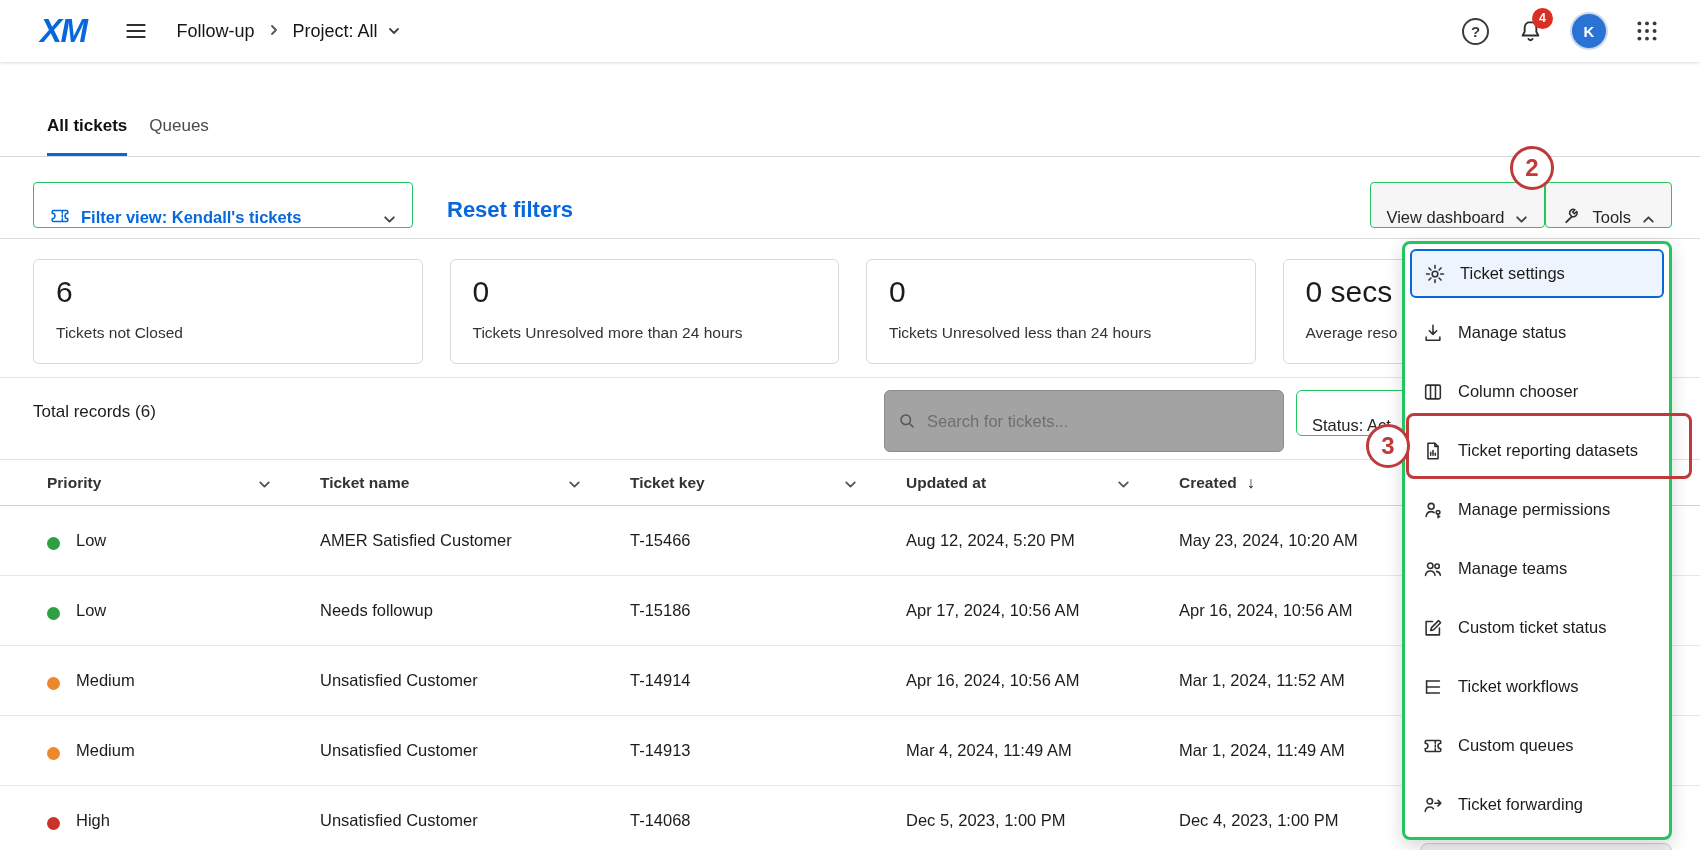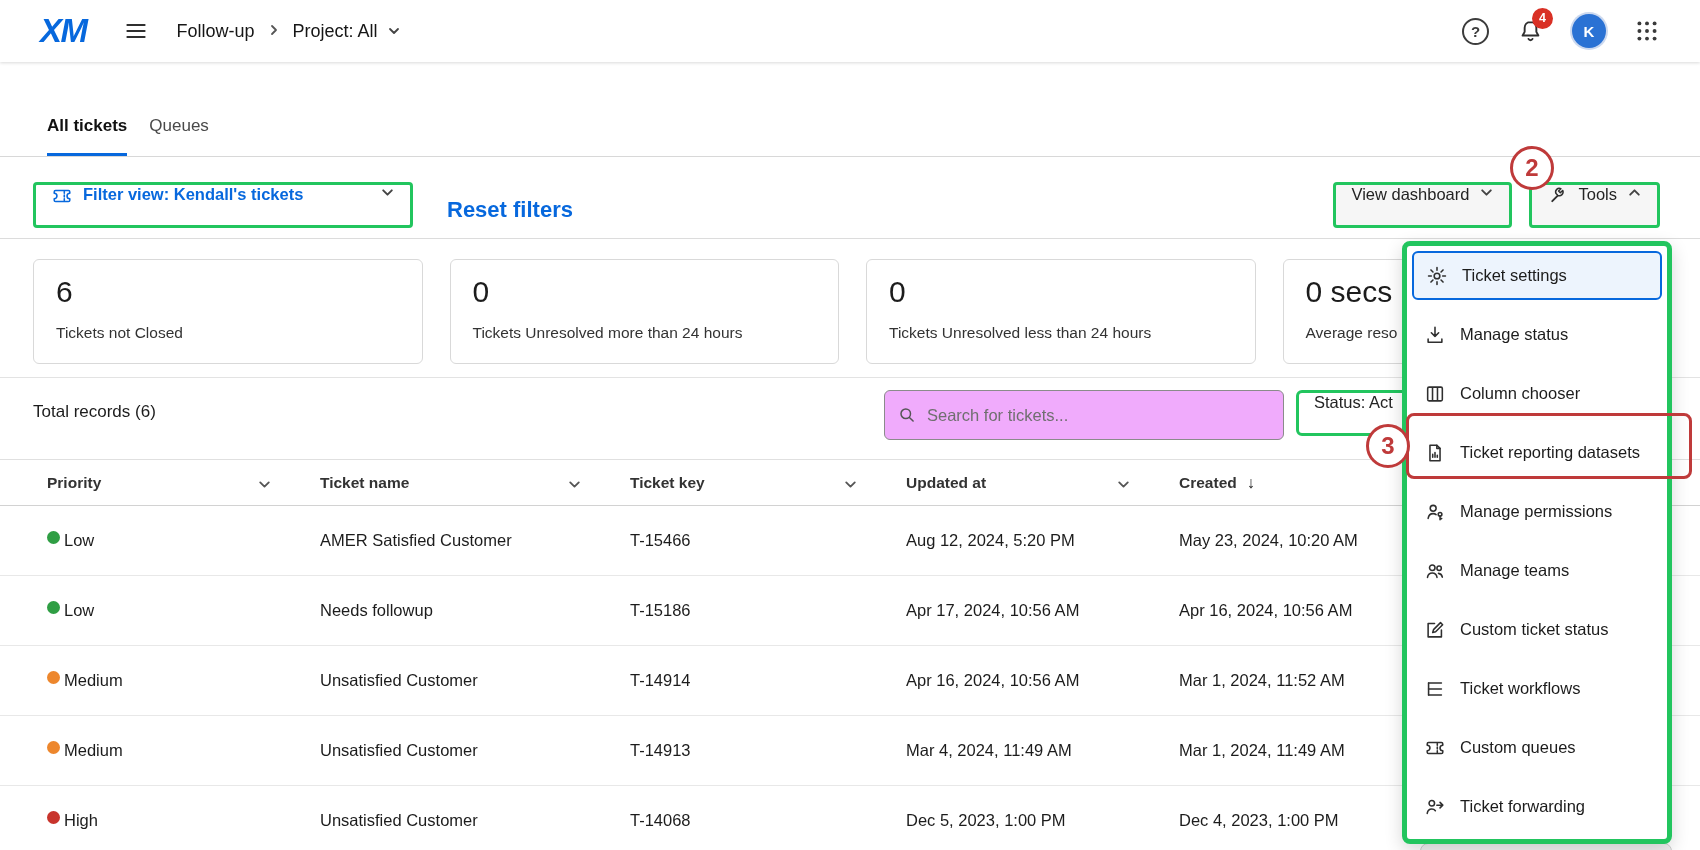--- a/index.html
+++ b/index.html
@@ -21,54 +21,54 @@
   .badge{position:absolute;top:-10px;right:-9px;min-width:21px;height:21px;border-radius:11px;background:#d93025;color:#fff;font-size:12.5px;font-weight:bold;display:flex;align-items:center;justify-content:center;padding:0 5px}
   .avatar{width:34px;height:34px;border-radius:50%;background:#2a72d4;color:#fff;font-size:15px;font-weight:bold;display:flex;align-items:center;justify-content:center;box-shadow:0 0 0 2px #ccd9ef;cursor:pointer}
 
   
   .tabs{position:absolute;top:116px;left:47px;display:flex;gap:22px;z-index:2}
   .tab{font-size:17px;padding-bottom:17px;color:#4a4a4a;border-bottom:3px solid transparent;cursor:pointer}
   .tab.active{font-weight:bold;color:#111;border-bottom-color:#0768dd}
   .tabs-line{position:absolute;top:156px;left:0;right:0;height:1px;background:#d8d8d8}
 
   
-  .btn{height:46px;display:flex;align-items:flex-start;gap:10px;border:3px solid #22c55e;border-radius:4px;background:#f6f6f6;font-size:16.5px;color:#242424;padding:0 15px;cursor:pointer;font-family:inherit}
+  .btn{height:46px;display:flex;align-items:flex-end;gap:10px;border:1px solid #22c55e;border-radius:4px;background:#f6f6f6;font-size:16.5px;color:#242424;padding:0 15px;cursor:pointer;font-family:inherit}
   .filter-btn{position:absolute;left:33px;top:182px;width:380px;background:#fff}
   .filter-btn .flabel{color:#0768dd;font-weight:bold}
   .filter-btn .chev-right{margin-left:auto}
   .reset-link{position:absolute;left:447px;top:197px;color:#0768dd;font-size:22px;font-weight:bold;text-decoration:none;cursor:pointer}
-  .right-btns{position:absolute;right:40px;top:182px;display:flex;gap:17px}
+  .right-btns{position:absolute;right:28px;top:182px;display:flex;}
   .divider1{position:absolute;top:238px;left:0;right:0;height:1px;background:#dcdcdc}
 
   
   .cards{position:absolute;top:259px;left:33px;right:28px;display:flex;gap:27px}
   .card{flex:1;height:105px;border:1px solid #d9d9d9;border-radius:6px;background:#fff;padding:15px 22px;overflow:hidden;white-space:nowrap}
   .card-value{font-size:30px;color:#1c1c1c}
   .card-label{font-size:15.5px;color:#333;margin-top:15px}
   .divider2{position:absolute;top:377px;left:0;right:0;height:1px;background:#e3e3e3}
 
   
   .total-records{position:absolute;left:33px;top:402px;font-size:17px;color:#1c1c1c}
-  .search-box{position:absolute;left:884px;top:390px;width:400px;height:50px;border:1px solid #8b8b8b;border-radius:6px;background:#f0abfc;display:flex;align-items:center;padding:16px 12px;gap:10px}
+  .search-box{position:absolute;left:884px;top:390px;width:400px;height:62px;border:1px solid #8b8b8b;border-radius:6px;background:#a3a3a3;display:flex;align-items:center;padding:16px 12px;gap:10px}
   .search-box input{border:none;outline:none;font-size:16.5px;flex:1;font-family:inherit;color:#333;background:transparent}
   .search-box input::placeholder{color:#6f6f6f}
   .status-btn{position:absolute;left:1296px;top:390px;width:240px;z-index:10;border-radius:6px;background:#fff;white-space:nowrap;overflow:hidden}
 
   
   .thead{position:absolute;top:459px;left:0;right:0;height:47px;border-top:1px solid #e0e0e0;border-bottom:1px solid #d2d2d2;display:grid;grid-template-columns:273px 310px 276px 273px 1fr;align-items:center;padding-left:47px;font-size:15.5px;font-weight:bold;color:#333;background:#fff}
   .th{display:flex;align-items:flex-end;justify-content:space-between;padding-right:48px;cursor:pointer}
   .th.created{justify-content:flex-start;gap:10px}
   .sort-glyph{font-weight:bold;font-size:16px;color:#222}
   .tbody{position:absolute;top:506px;left:0;right:0;height:344px;overflow:hidden}
   .tr{height:70px;display:grid;grid-template-columns:273px 310px 276px 273px 1fr;align-items:center;padding-left:47px;border-bottom:1px solid #e8e8e8;font-size:16.5px;color:#1c1c1c;background:#fff;cursor:pointer}
-  .priority-cell{display:flex;align-items:flex-start;gap:4px}
+  .priority-cell{display:flex;align-items:flex-end;gap:16px}
   .dot{width:13px;height:13px;border-radius:50%;flex:0 0 auto}
 
   
-  .tools-menu{position:absolute;left:1402px;top:241px;width:270px;background:#fff;border:5px solid #22c55e;border-radius:8px;box-shadow:0 6px 18px rgba(0,0,0,.16);z-index:60;padding-bottom:3px}
+  .tools-menu{position:absolute;left:1402px;top:241px;width:270px;background:#fff;border:3px solid #22c55e;border-radius:8px;box-shadow:0 6px 18px rgba(0,0,0,.16);z-index:60;padding-bottom:3px}
   .menu-item{height:59px;display:flex;align-items:center;gap:14px;padding:0 17px;font-size:16.5px;color:#1c1c1c;cursor:pointer}
   .menu-item.selected{height:49px;margin:5px;border:2px solid #0768dd;background:#edf4fd;border-radius:6px;padding:0 12px}
   .menu-icon{display:flex;align-items:center;flex:0 0 auto}
 
   
   .red-box{position:absolute;left:1406px;top:413px;width:286px;height:66px;border:3.5px solid #bf3a3a;border-radius:8px;z-index:70;pointer-events:none}
   .step-circle{position:absolute;width:44px;height:44px;border-radius:50%;background:#fff;border:3.5px solid #bf3a3a;color:#bf3a3a;font-size:24px;font-weight:bold;display:flex;align-items:center;justify-content:center;z-index:75;pointer-events:none}
   #step2{left:1510px;top:146px}
   #step3{left:1366px;top:424px}
   .partial-el{position:absolute;left:1420px;top:843px;width:252px;height:34px;background:#f1f1f1;border:1px solid #cfcfcf;border-radius:8px;z-index:55}

